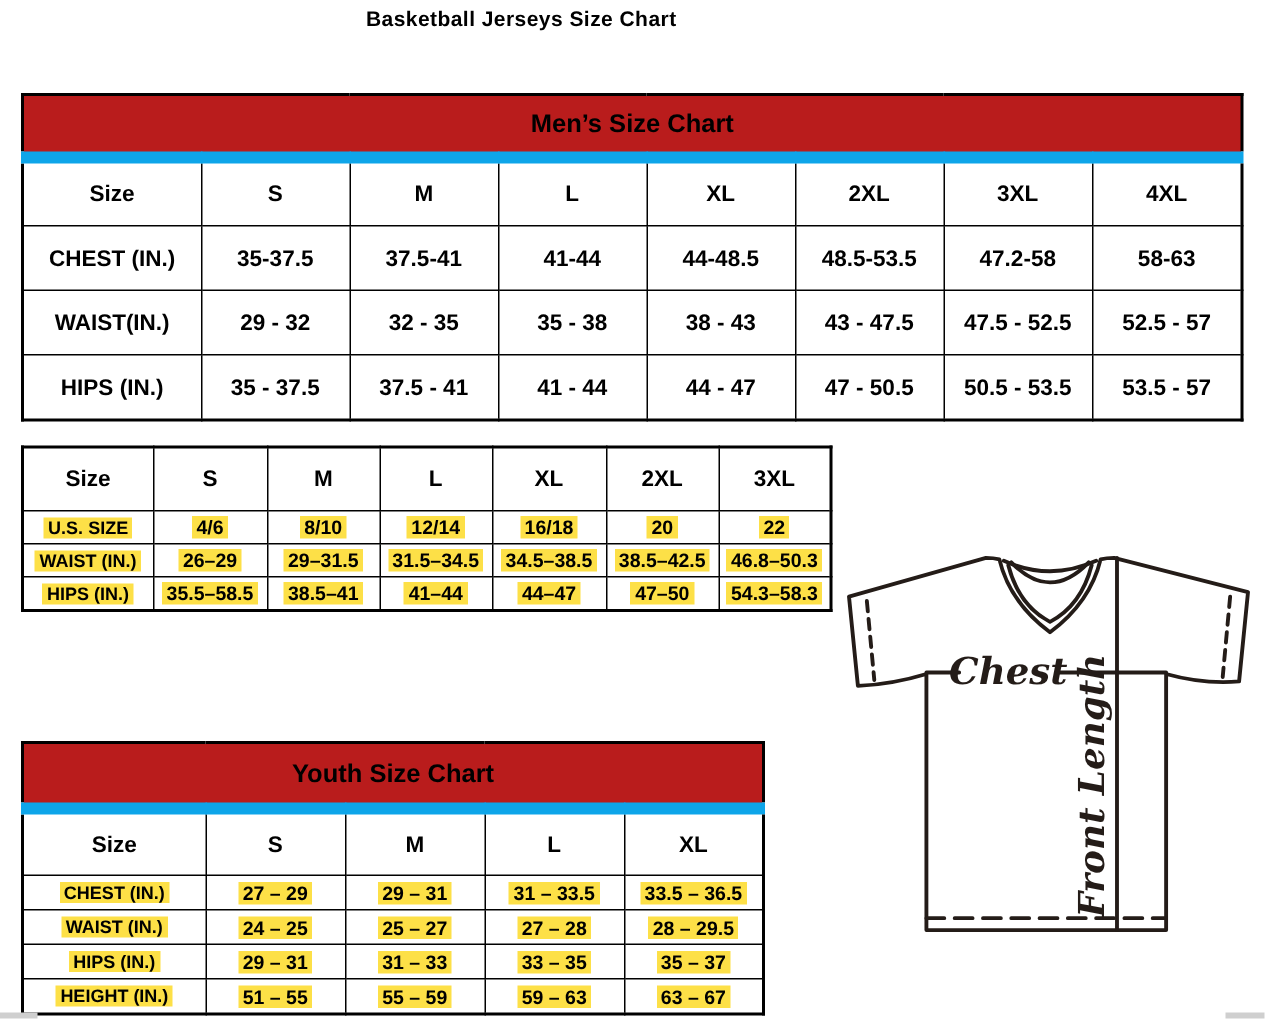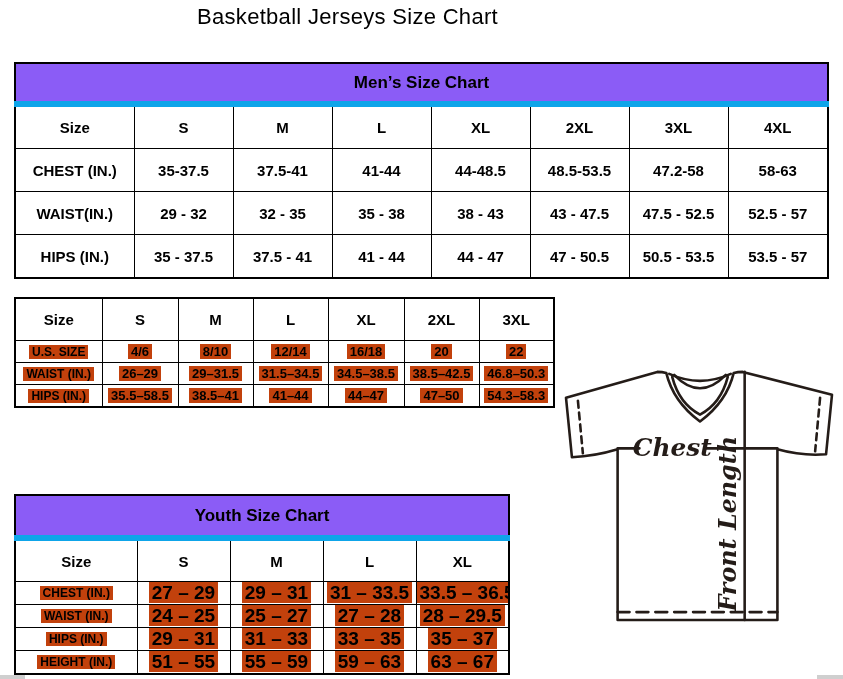--- a/index.html
+++ b/index.html
@@ -2,52 +2,52 @@
 <html><head>
 <meta charset="utf-8">
 <style>
   html,body{margin:0;padding:0;}
   body{
     width:843px;height:679px;position:relative;background:#ffffff;
     font-family:"Liberation Sans", sans-serif;color:#000;overflow:hidden;
   }
   .page-title{
     position:absolute;left:0;top:4px;width:695px;text-align:center;
-    font-size:22px;font-weight:normal;letter-spacing:0.3px;
+    font-size:14px;font-weight:bold;letter-spacing:0.3px;
   }
   table.sizechart{
     position:absolute;border-collapse:collapse;table-layout:fixed;
     border:2px solid #000;
   }
   table.sizechart th, table.sizechart td{
     border:1.5px solid #000;text-align:center;vertical-align:middle;
     font-weight:bold;padding:0;overflow:hidden;white-space:nowrap;
   }
   tr.band th{
-    background:#8b5cf6;font-size:17px;border-bottom:6px solid #0ea5e9;
+    background:#b91c1c;font-size:17px;border-bottom:8px solid #0ea5e9;
   }
   
   table.men{left:14px;top:62px;width:813px;}
   table.men tr.band th{height:37px;}
   table.men tr.cols th{height:41px;font-size:15px;}
   table.men tbody th, table.men tbody td{height:42px;font-size:15px;}
   
   table.women{left:14px;top:297px;width:539px;}
   table.women tr.band th{height:39px;}
   table.women tr.cols th{height:41px;font-size:15px;}
   table.women tbody th{height:21px;font-size:12px;}
   table.women tbody td{height:21px;font-size:13px;}
   
   table.youth{left:14px;top:494px;width:494px;}
   table.youth tr.band th{height:39px;}
   table.youth tr.cols th{height:40px;font-size:15px;}
   table.youth tbody th{height:22px;font-size:12px;}
-  table.youth tbody td{height:22px;font-size:19px;}
-  
-  .hl{background:#c2410c;padding:0 3px;}
+  table.youth tbody td{height:22px;font-size:13px;}
+  
+  .hl{background:#fde047;padding:0 3px;}
   .jersey{position:absolute;left:556px;top:360px;}
   .scroll-strip{position:absolute;height:4px;background:#cfcfcf;}
   .scroll-strip.left{left:0;top:675px;width:25px;}
   .scroll-strip.right{left:817px;top:675px;width:26px;}
 </style>
 </head>
 <body>
 
 <div class="page-title">Basketball Jerseys Size Chart</div>
 

